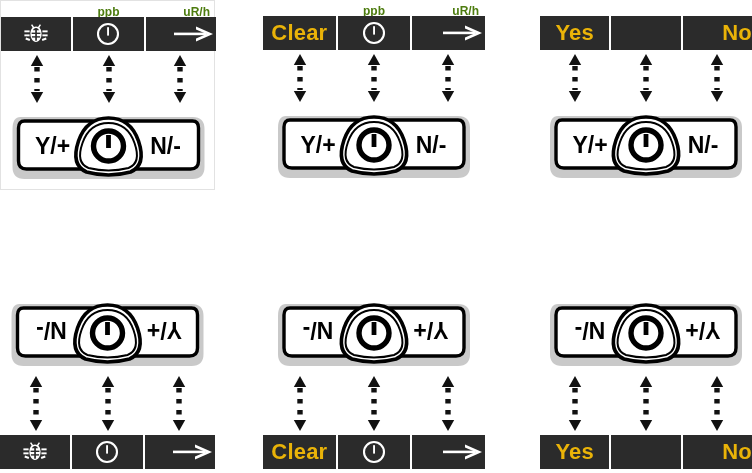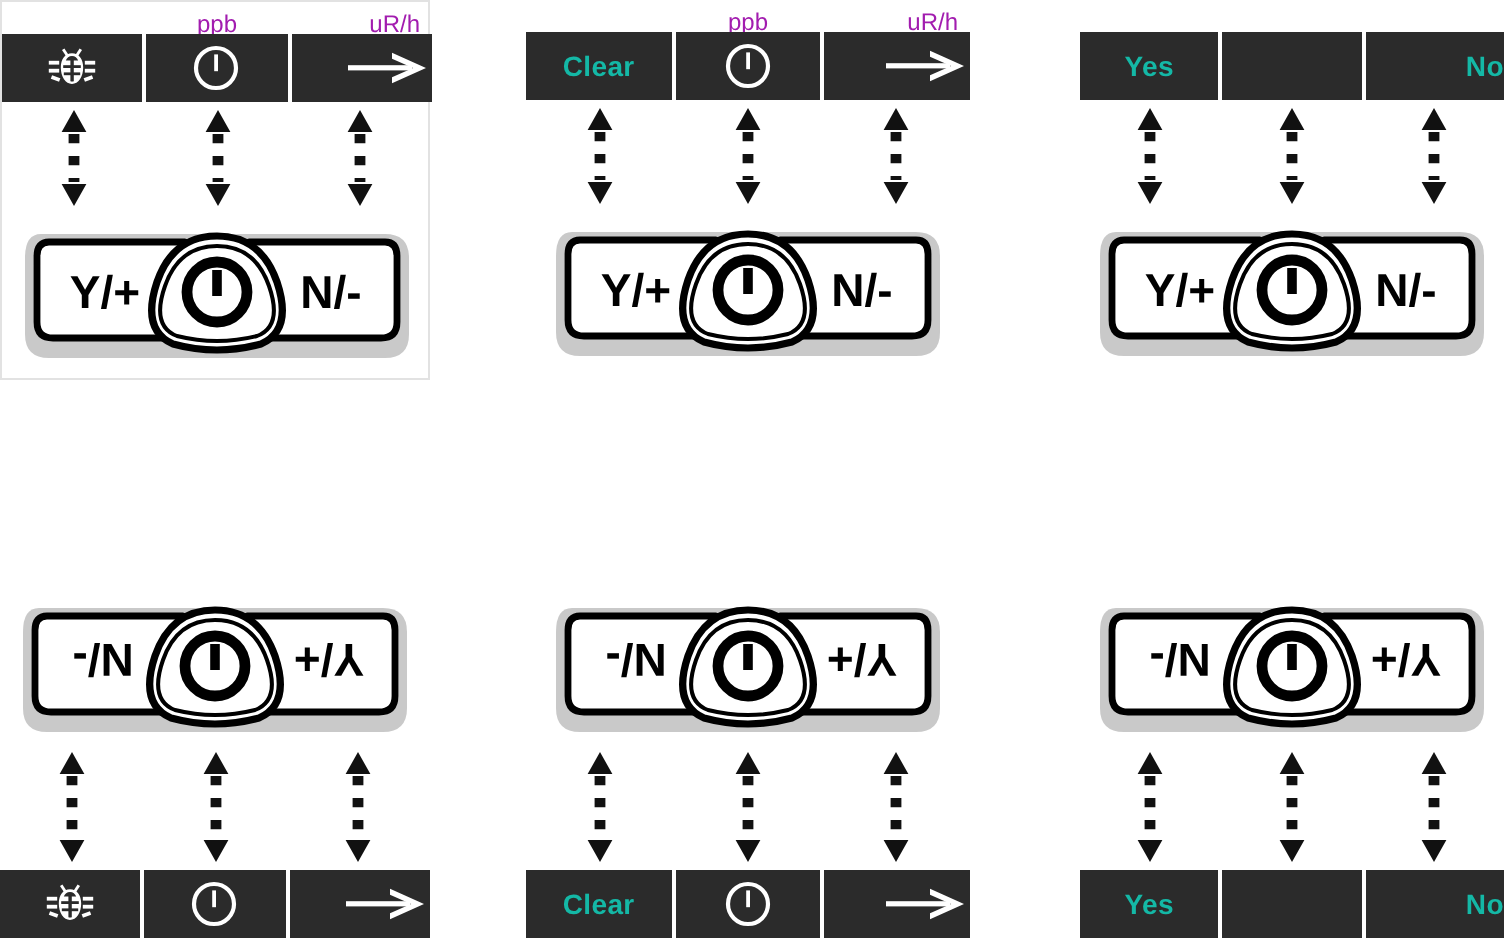--- a/index.html
+++ b/index.html
@@ -18,31 +18,31 @@
   
   .keybar{
     position:absolute;left:0;display:flex;
     background:#2b2b2b;box-sizing:border-box;
   }
   .keycell{
     flex:1 1 0;position:relative;
     display:flex;align-items:center;justify-content:center;
     border-right:2px solid #ffffff;
     box-sizing:border-box;
-    color:#14b8a6;
+    color:#eab308;
     font-weight:bold;
-    font-size:14px;
+    font-size:22px;
     letter-spacing:.2px;
   }
   .keycell:last-child{border-right:none;justify-content:flex-end;}
 
   
   .unitrow{position:absolute;left:0;display:flex;height:15px;}
   .unitcell{flex:1 1 0;display:flex;align-items:flex-end;justify-content:center;
-    color:#a21caf;font-size:12px;line-height:12px;font-weight:normal;text-align:center;}
+    color:#4d7c0f;font-size:12px;line-height:12px;font-weight:bold;text-align:center;}
   .unitcell.r{justify-content:flex-end;padding-right:6px;}
   .unitcell.l{justify-content:flex-start;padding-left:6px;}
 
   
   .ic{display:block;}
 
   
   .arrows{position:absolute;left:0;display:flex;}
   .arrcell{flex:1 1 0;display:flex;align-items:center;justify-content:center;}
 

